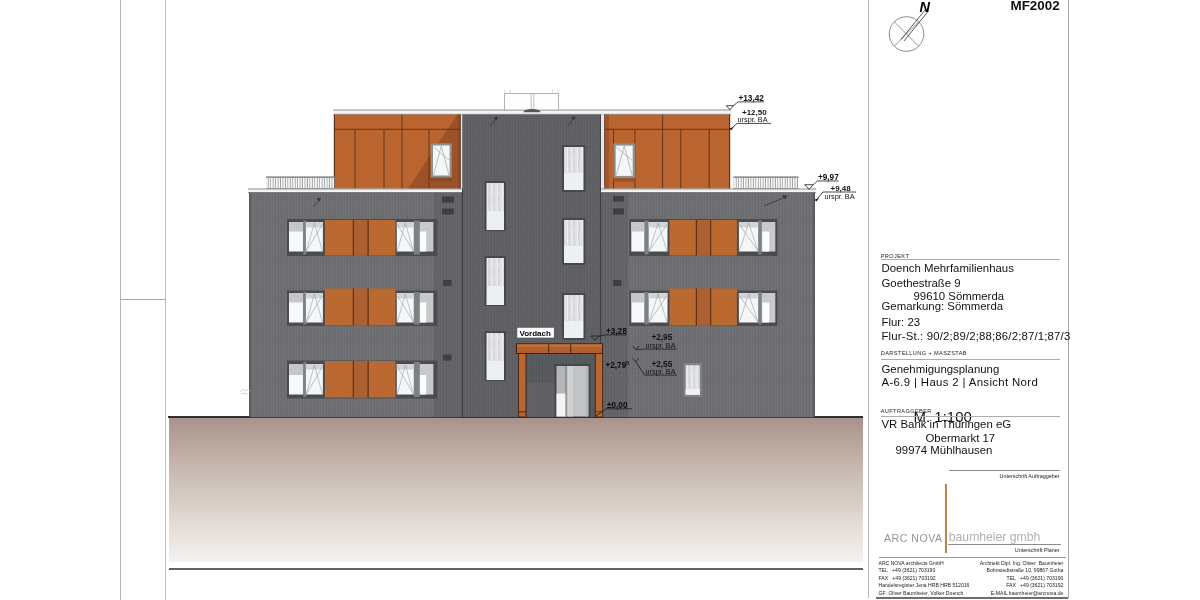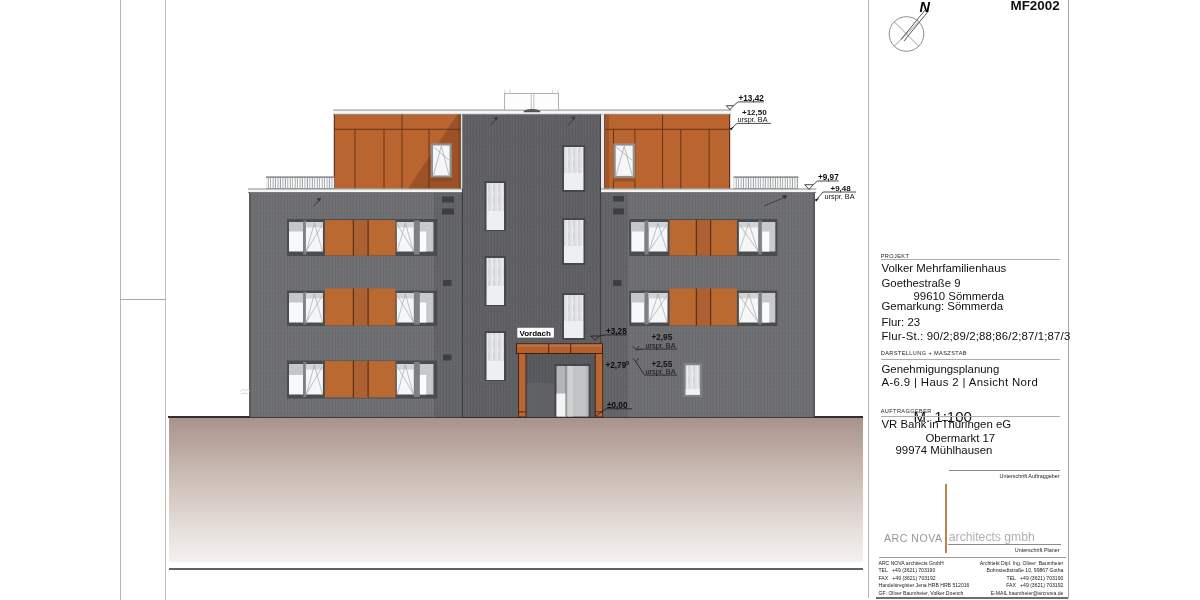--- a/index.html
+++ b/index.html
@@ -456,21 +456,21 @@
 <svg width="70" height="70" viewBox="0 0 70 70" style="position:absolute;left:880px;top:0px;">
 <circle cx="26.5" cy="34" r="17.3" fill="none" stroke="#8e8e8e" stroke-width="1"></circle>
 <path d="M14.3 21.8 L38.7 46.2 M14.3 46.2 L38.7 21.8" stroke="#8e8e8e" stroke-width="0.9"></path>
 <path d="M21 39.5 L45.5 9.5 M24 41 L48 11.5" stroke="#5a5a5a" stroke-width="1"></path>
 <text x="39.5" y="11.8" font-family="Liberation Sans, sans-serif" font-size="14.5" font-weight="bold" font-style="italic" fill="#000">N</text>
 </svg>
 
 <div class="t" style="left:880.7px;top:252.6px;font-size:5.6px;letter-spacing:0.4px;color:#222;">PROJEKT</div>
 <div style="position:absolute;left:880.7px;top:259.2px;width:179px;height:1px;background:#adadad;"></div>
 
-<div class="t" style="left:881.5px;top:261.8px;font-size:11.4px;">Volker Mehrfamilienhaus</div>
+<div class="t" style="left:881.5px;top:261.8px;font-size:11.4px;">Doench Mehrfamilienhaus</div>
 
 <div class="t" style="left:881.5px;top:277.4px;font-size:11.4px;">Goethestraße 9</div>
 
 <div class="t" style="left:881.5px;top:290px;font-size:11.4px;padding-left:32px;">99610 Sömmerda</div>
 
 <div class="t" style="left:881.5px;top:300px;font-size:11.4px;">Gemarkung: Sömmerda</div>
 
 <div class="t" style="left:881.5px;top:316.4px;font-size:11.4px;">Flur: 23</div>
 
 <div class="t" style="left:881.5px;top:330.4px;font-size:11.4px;letter-spacing:0.16px;">Flur-St.: 90/2;89/2;88;86/2;87/1;87/3</div>
@@ -493,21 +493,21 @@
 
 <div class="t" style="left:881.5px;top:443.6px;font-size:11.4px;padding-left:14px;">99974 Mühlhausen</div>
 
 <div style="position:absolute;left:949px;top:470.3px;width:111px;height:1px;background:#8a8a8a;"></div>
 <div class="t" style="right:140.5px;top:472.6px;font-size:5.4px;color:#222;">Unterschrift Auftraggeber</div>
 
 <div style="position:absolute;left:945.4px;top:484px;width:2px;height:69px;background:#bb8449;"></div>
 
 <div class="t" style="left:884px;top:532.2px;font-size:10.6px;font-weight:normal;letter-spacing:0.5px;color:#96969a;">ARC NOVA</div>
 
-<div class="t" style="left:948.8px;top:529.6px;font-size:12.2px;color:#aeb0b2;">architects gmbh</div>
+<div class="t" style="left:948.8px;top:529.6px;font-size:12.2px;color:#aeb0b2;">baumheier gmbh</div>
 
 <div style="position:absolute;left:947.8px;top:543.9px;width:113px;height:1px;background:#8c8c8e;"></div>
 
 <div class="t" style="right:140.5px;top:546.6px;font-size:5.4px;color:#222;">Unterschrift Planer</div>
 
 <div style="position:absolute;left:876px;top:597.4px;width:192px;height:1.2px;background:#6e6e6e;"></div>
 
 <div style="position:absolute;left:878.5px;top:557.1px;width:187px;height:1px;background:#9a9a9a;"></div>
 
 <div class="t" style="left:878.5px;top:559.6px;font-size:5.1px;line-height:7.6px;color:#1a1a1a;">ARC NOVA architects GmbH<br>TEL&nbsp;&nbsp;&nbsp;+49 (3621) 703190<br>FAX&nbsp;&nbsp;&nbsp;+49 (3621) 703192<br>Handelsregister Jena HRB HRB 512016<br>GF: Oliver Baumheier, Volker Doench</div>

